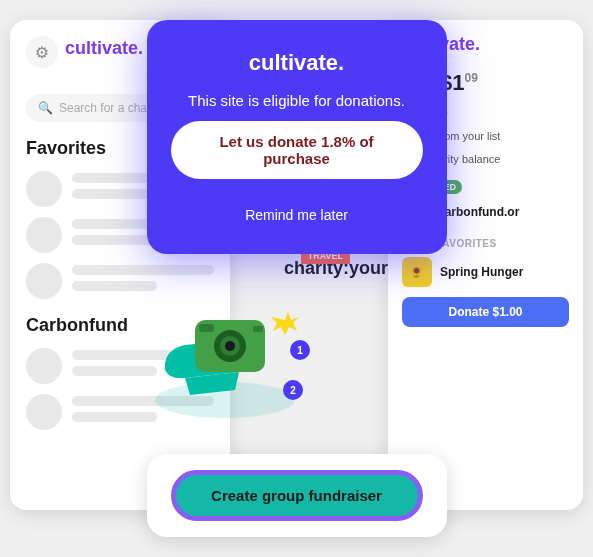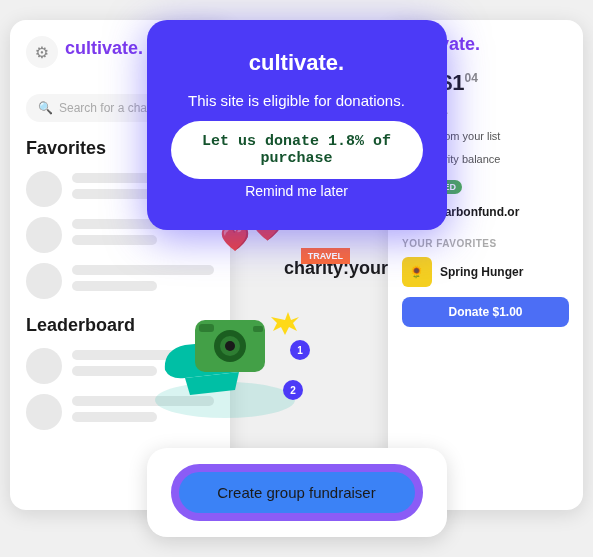--- a/index.html
+++ b/index.html
@@ -263,30 +263,29 @@
 
     .popup-subtitle {
       color: #fff;
       font-size: 15px;
       margin-bottom: 10px;
       line-height: 1.4;
     }
 
     .donate-btn-main {
       background: #fff;
-      color: #14532d;
+      color: #7f1d1d;
       border: none;
       border-radius: 30px;
       padding: 12px 24px;
       font-size: 15px;
       font-weight: 700;
       width: 100%;
       cursor: pointer;
-      margin-bottom: 4px;
-      font-family: Liberation Mono, monospace;
+      margin-bottom: 28px;
     }
 
     .remind-later {
       color: #fff;
       font-size: 14px;
       font-weight: 500;
       cursor: pointer;
       margin-bottom: 7px;
     }
 
@@ -299,27 +298,27 @@
       width: 300px;
       background: #fff;
       border-radius: 20px;
       padding: 16px 24px;
       z-index: 10;
       box-shadow: 0 4px 20px rgba(0,0,0,0.15);
       text-align: center;
     }
 
     .create-group-btn {
-      background: #3b82f6;
+      background: #14b8a6;
       color: #1a1a1a;
-      border: 8px solid #8b5cf6;
+      border: 5px solid #8b5cf6;
       border-radius: 30px;
       padding: 12px 24px;
       font-size: 15px;
-      font-weight: 400;
+      font-weight: 700;
       width: 100%;
       cursor: pointer;
     }
 
     
     .illustration {
       position: absolute;
       left: 135px;
       top: 230px;
       width: 180px;
@@ -431,21 +430,21 @@
       <div class="placeholder-line short"></div>
     </div>
   </div>
   <div class="placeholder-row">
     <div class="placeholder-avatar"></div>
     <div class="placeholder-lines">
       <div class="placeholder-line long"></div>
       <div class="placeholder-line short"></div>
     </div>
   </div>
-  <div class="section-title" style="margin-top:16px;">Leaderboard</div>
+  <div class="section-title" style="margin-top:16px;">Carbonfund</div>
   <div class="placeholder-row">
     <div class="placeholder-avatar"></div>
     <div class="placeholder-lines">
       <div class="placeholder-line med"></div>
       <div class="placeholder-line short"></div>
     </div>
   </div>
   <div class="placeholder-row">
     <div class="placeholder-avatar"></div>
     <div class="placeholder-lines">
@@ -453,21 +452,21 @@
       <div class="placeholder-line short"></div>
     </div>
   </div>
 </div>
 
 <div class="bg-card-right">
   <div class="brand-right">cultivate.</div>
   <div class="amount-row">
     <div class="wallet-icon">👜</div>
     <span class="amount-text">
-      <span>$1</span><span class="amount-sup">04</span>
+      <span>$1</span><span class="amount-sup">09</span>
     </span>
   </div>
   <div class="right-label">to donate</div>
   <div class="right-label-bold">charity from your list</div>
   <div class="right-label-bold">your charity balance</div>
   <div>
     <span class="selected-badge">SELECTED</span>
   </div>
   <div class="selected-charity-row">
     <div class="charity-icon-small"></div>

